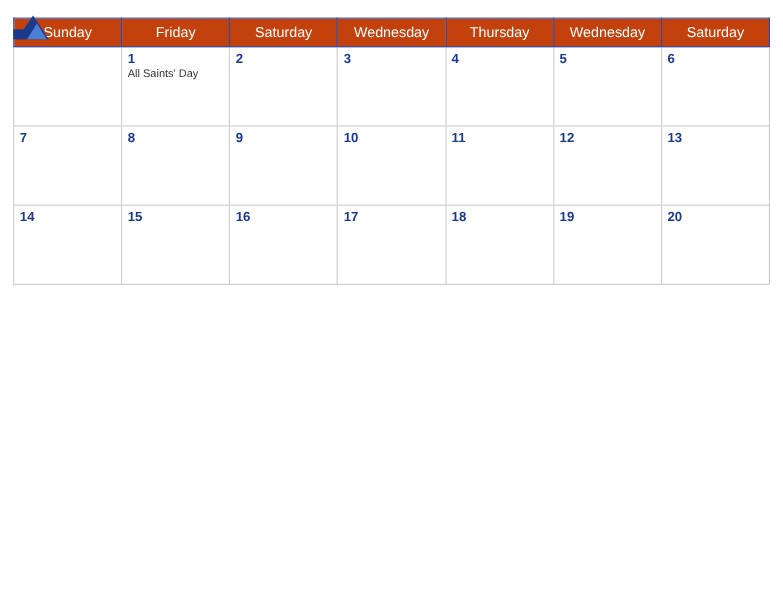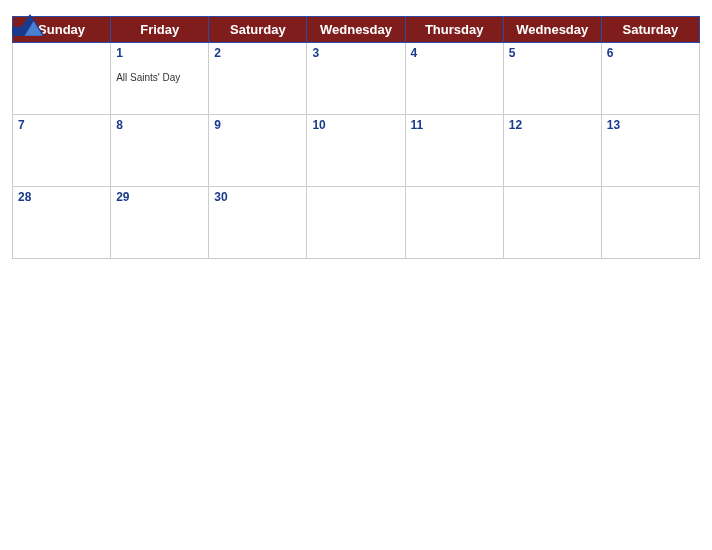--- a/index.html
+++ b/index.html
@@ -53,45 +53,45 @@
       top: 0;
       font-size: 13px;
       color: #333;
     }
     .calendar-table {
       width: 100%;
       border-collapse: collapse;
       table-layout: fixed;
     }
     .day-header {
-      background-color: #7f1d1d;
+      background-color: #c2410c;
       color: #fff;
       text-align: center;
       padding: 5px 2px;
       font-size: 13px;
-      font-weight: bold;
+      font-weight: normal;
       border: 1px solid #2a4aab;
     }
     .calendar-cell {
       border: 1px solid #ccc;
       vertical-align: top;
       padding: 3px 5px;
       height: 72px;
       background: #fff;
     }
     .date-number {
       font-size: 12px;
       color: #1a3a8c;
       font-weight: bold;
       display: block;
     }
     .event-text {
       font-size: 10px;
       color: #333;
-      margin-top: 12px;
+      margin-top: 2px;
       display: block;
     }
   </style>
 </head>
 <body>
 
 <div class="calendar-container">
   <div class="header">
 
     <div class="logo">
@@ -161,28 +161,36 @@
           </td>
           <td class="calendar-cell">
             <span class="date-number">12</span>
           </td>
           <td class="calendar-cell">
             <span class="date-number">13</span>
           </td>
         </tr>
         <tr>
           <td class="calendar-cell">
-            <span class="date-number">28</span>
+            <span class="date-number">14</span>
           </td>
           <td class="calendar-cell">
-            <span class="date-number">29</span>
+            <span class="date-number">15</span>
           </td>
           <td class="calendar-cell">
-            <span class="date-number">30</span>
+            <span class="date-number">16</span>
           </td>
-          <td class="calendar-cell"></td>
-          <td class="calendar-cell"></td>
-          <td class="calendar-cell"></td>
-          <td class="calendar-cell"></td>
+          <td class="calendar-cell">
+            <span class="date-number">17</span>
+          </td>
+          <td class="calendar-cell">
+            <span class="date-number">18</span>
+          </td>
+          <td class="calendar-cell">
+            <span class="date-number">19</span>
+          </td>
+          <td class="calendar-cell">
+            <span class="date-number">20</span>
+          </td>
         </tr>
       </tbody>
   </table>
 </div>
 
 </body></html>

